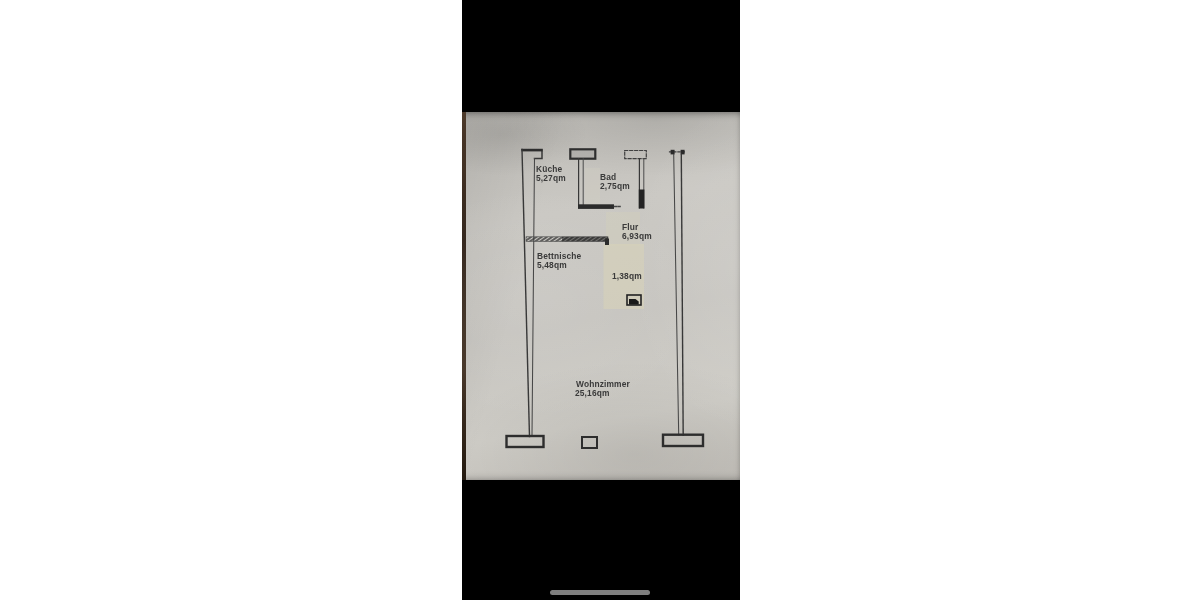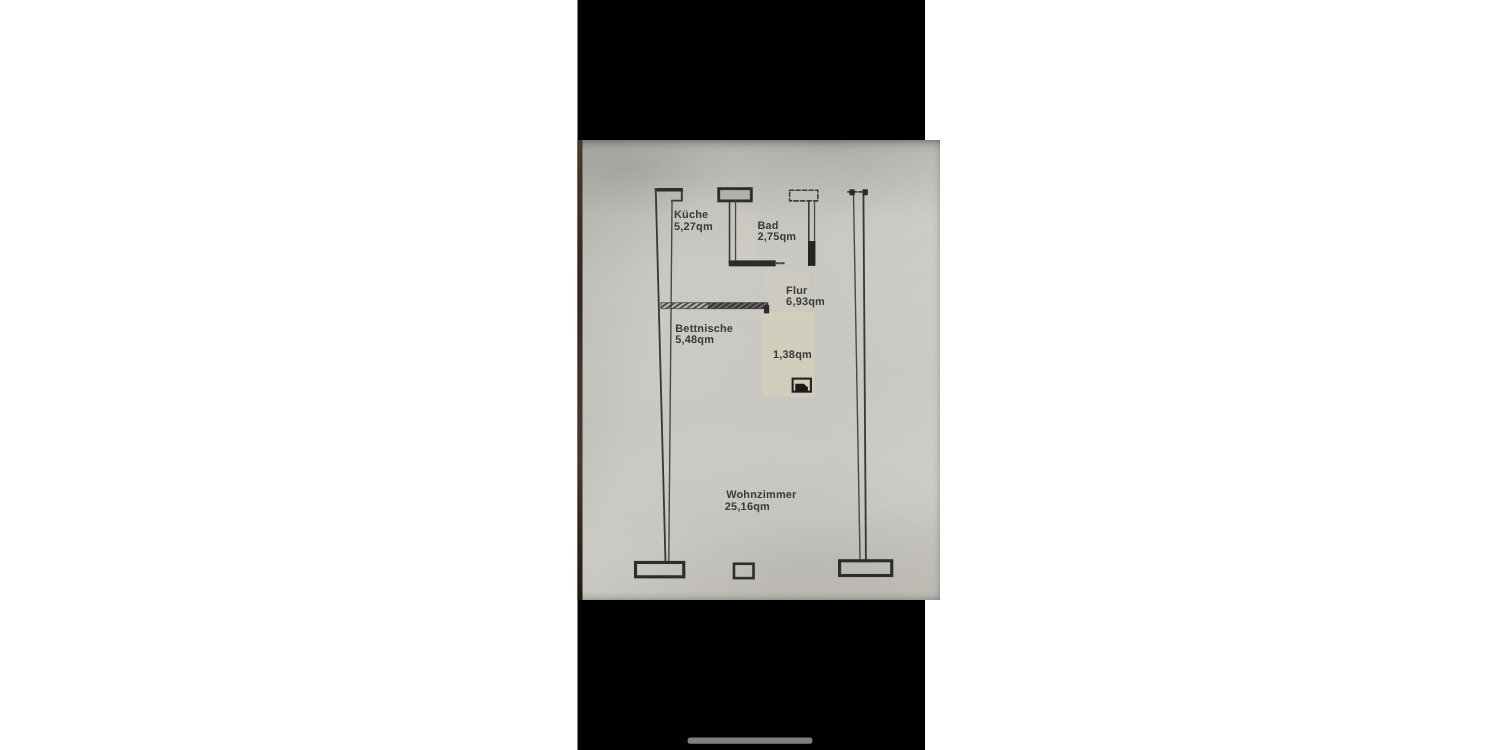--- a/index.html
+++ b/index.html
@@ -17,21 +17,20 @@
   }
   
   .photo{
     position:absolute;left:0;top:112px;width:278px;height:368px;
     background:
       linear-gradient(170deg,#bdbbb6 0%,#cac8c3 28%,#c6c4bf 55%,#ceccc6 80%,#c2bfb9 100%);
     box-shadow:
       inset 0 7px 9px -7px rgba(0,0,0,.55),
       inset 0 -6px 8px -7px rgba(0,0,0,.45),
       inset -5px 0 9px -8px rgba(0,0,0,.40);
-    padding-left: 12px;
   }
   .wrinkles{
     position:absolute;inset:0;pointer-events:none;
     background:
       radial-gradient(120px 60px at 15% 6%, rgba(0,0,0,.10), transparent 70%),
       radial-gradient(220px 80px at 70% 2%, rgba(0,0,0,.09), transparent 72%),
       radial-gradient(160px 240px at 100% 42%, rgba(255,255,255,.11), transparent 70%),
       radial-gradient(230px 170px at 28% 52%, rgba(255,255,255,.08), transparent 72%),
       radial-gradient(260px 130px at 62% 93%, rgba(0,0,0,.07), transparent 72%),
       linear-gradient(105deg, rgba(0,0,0,.07), rgba(0,0,0,0) 28%);

